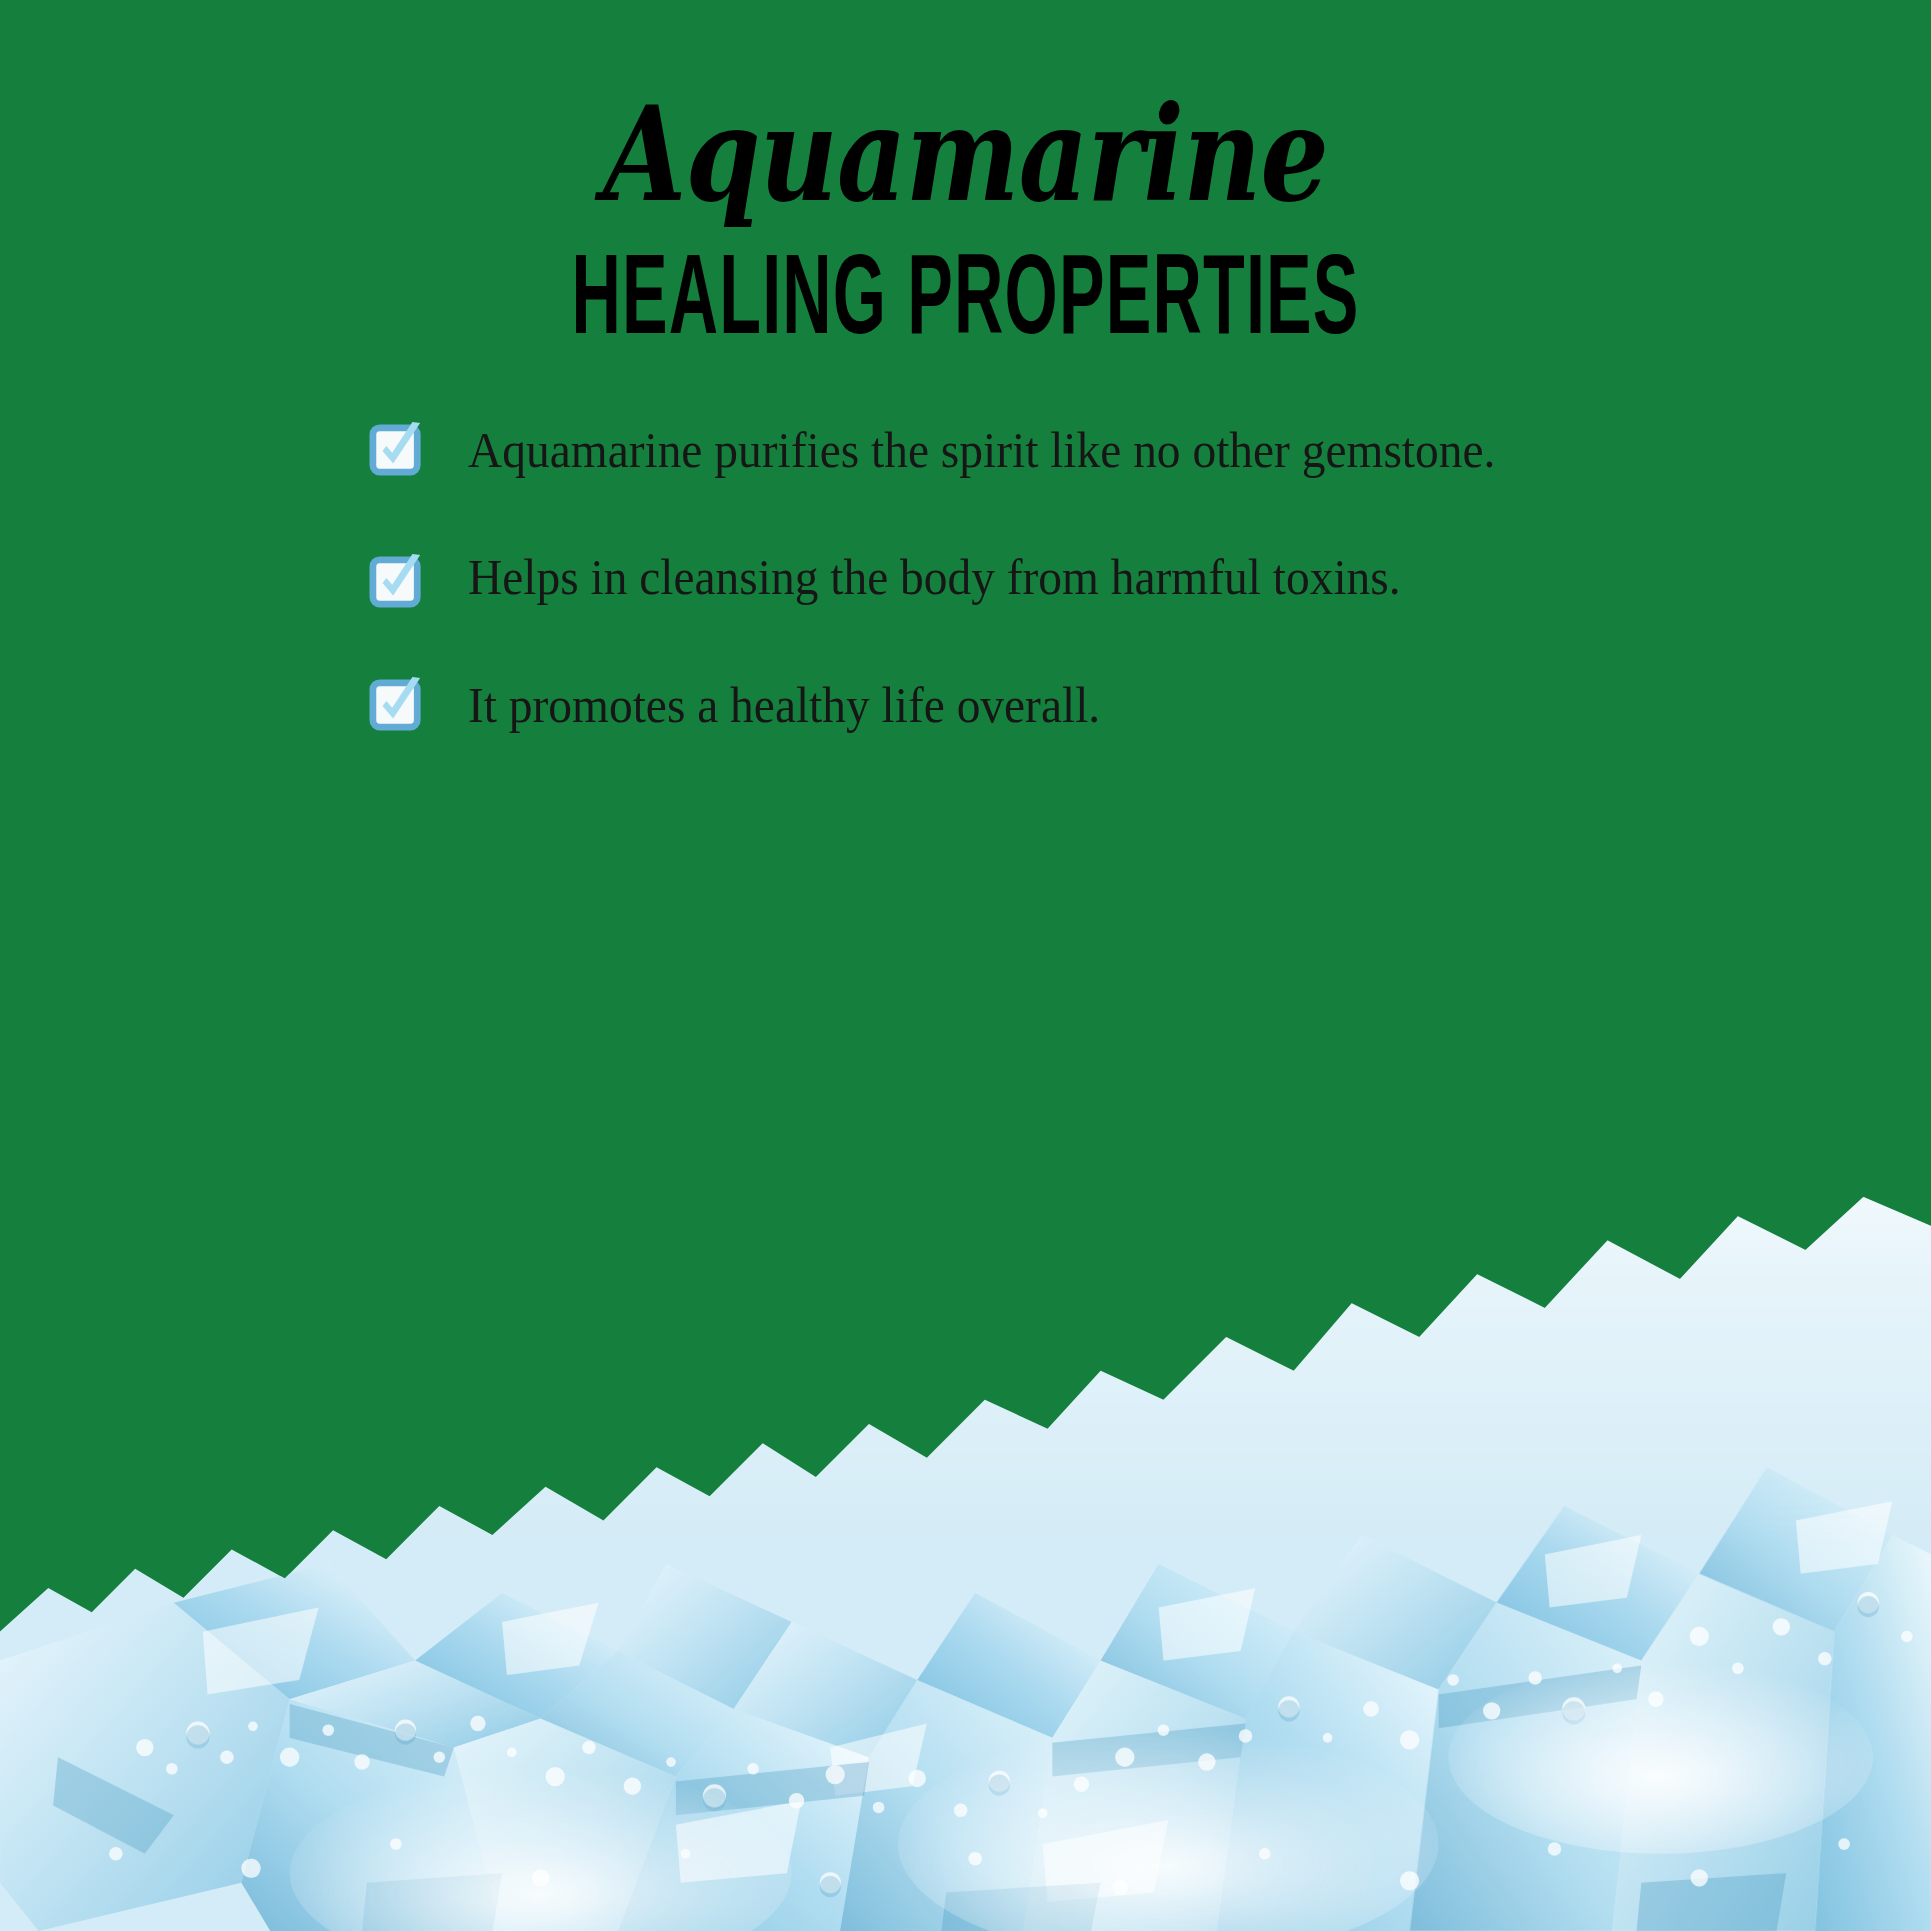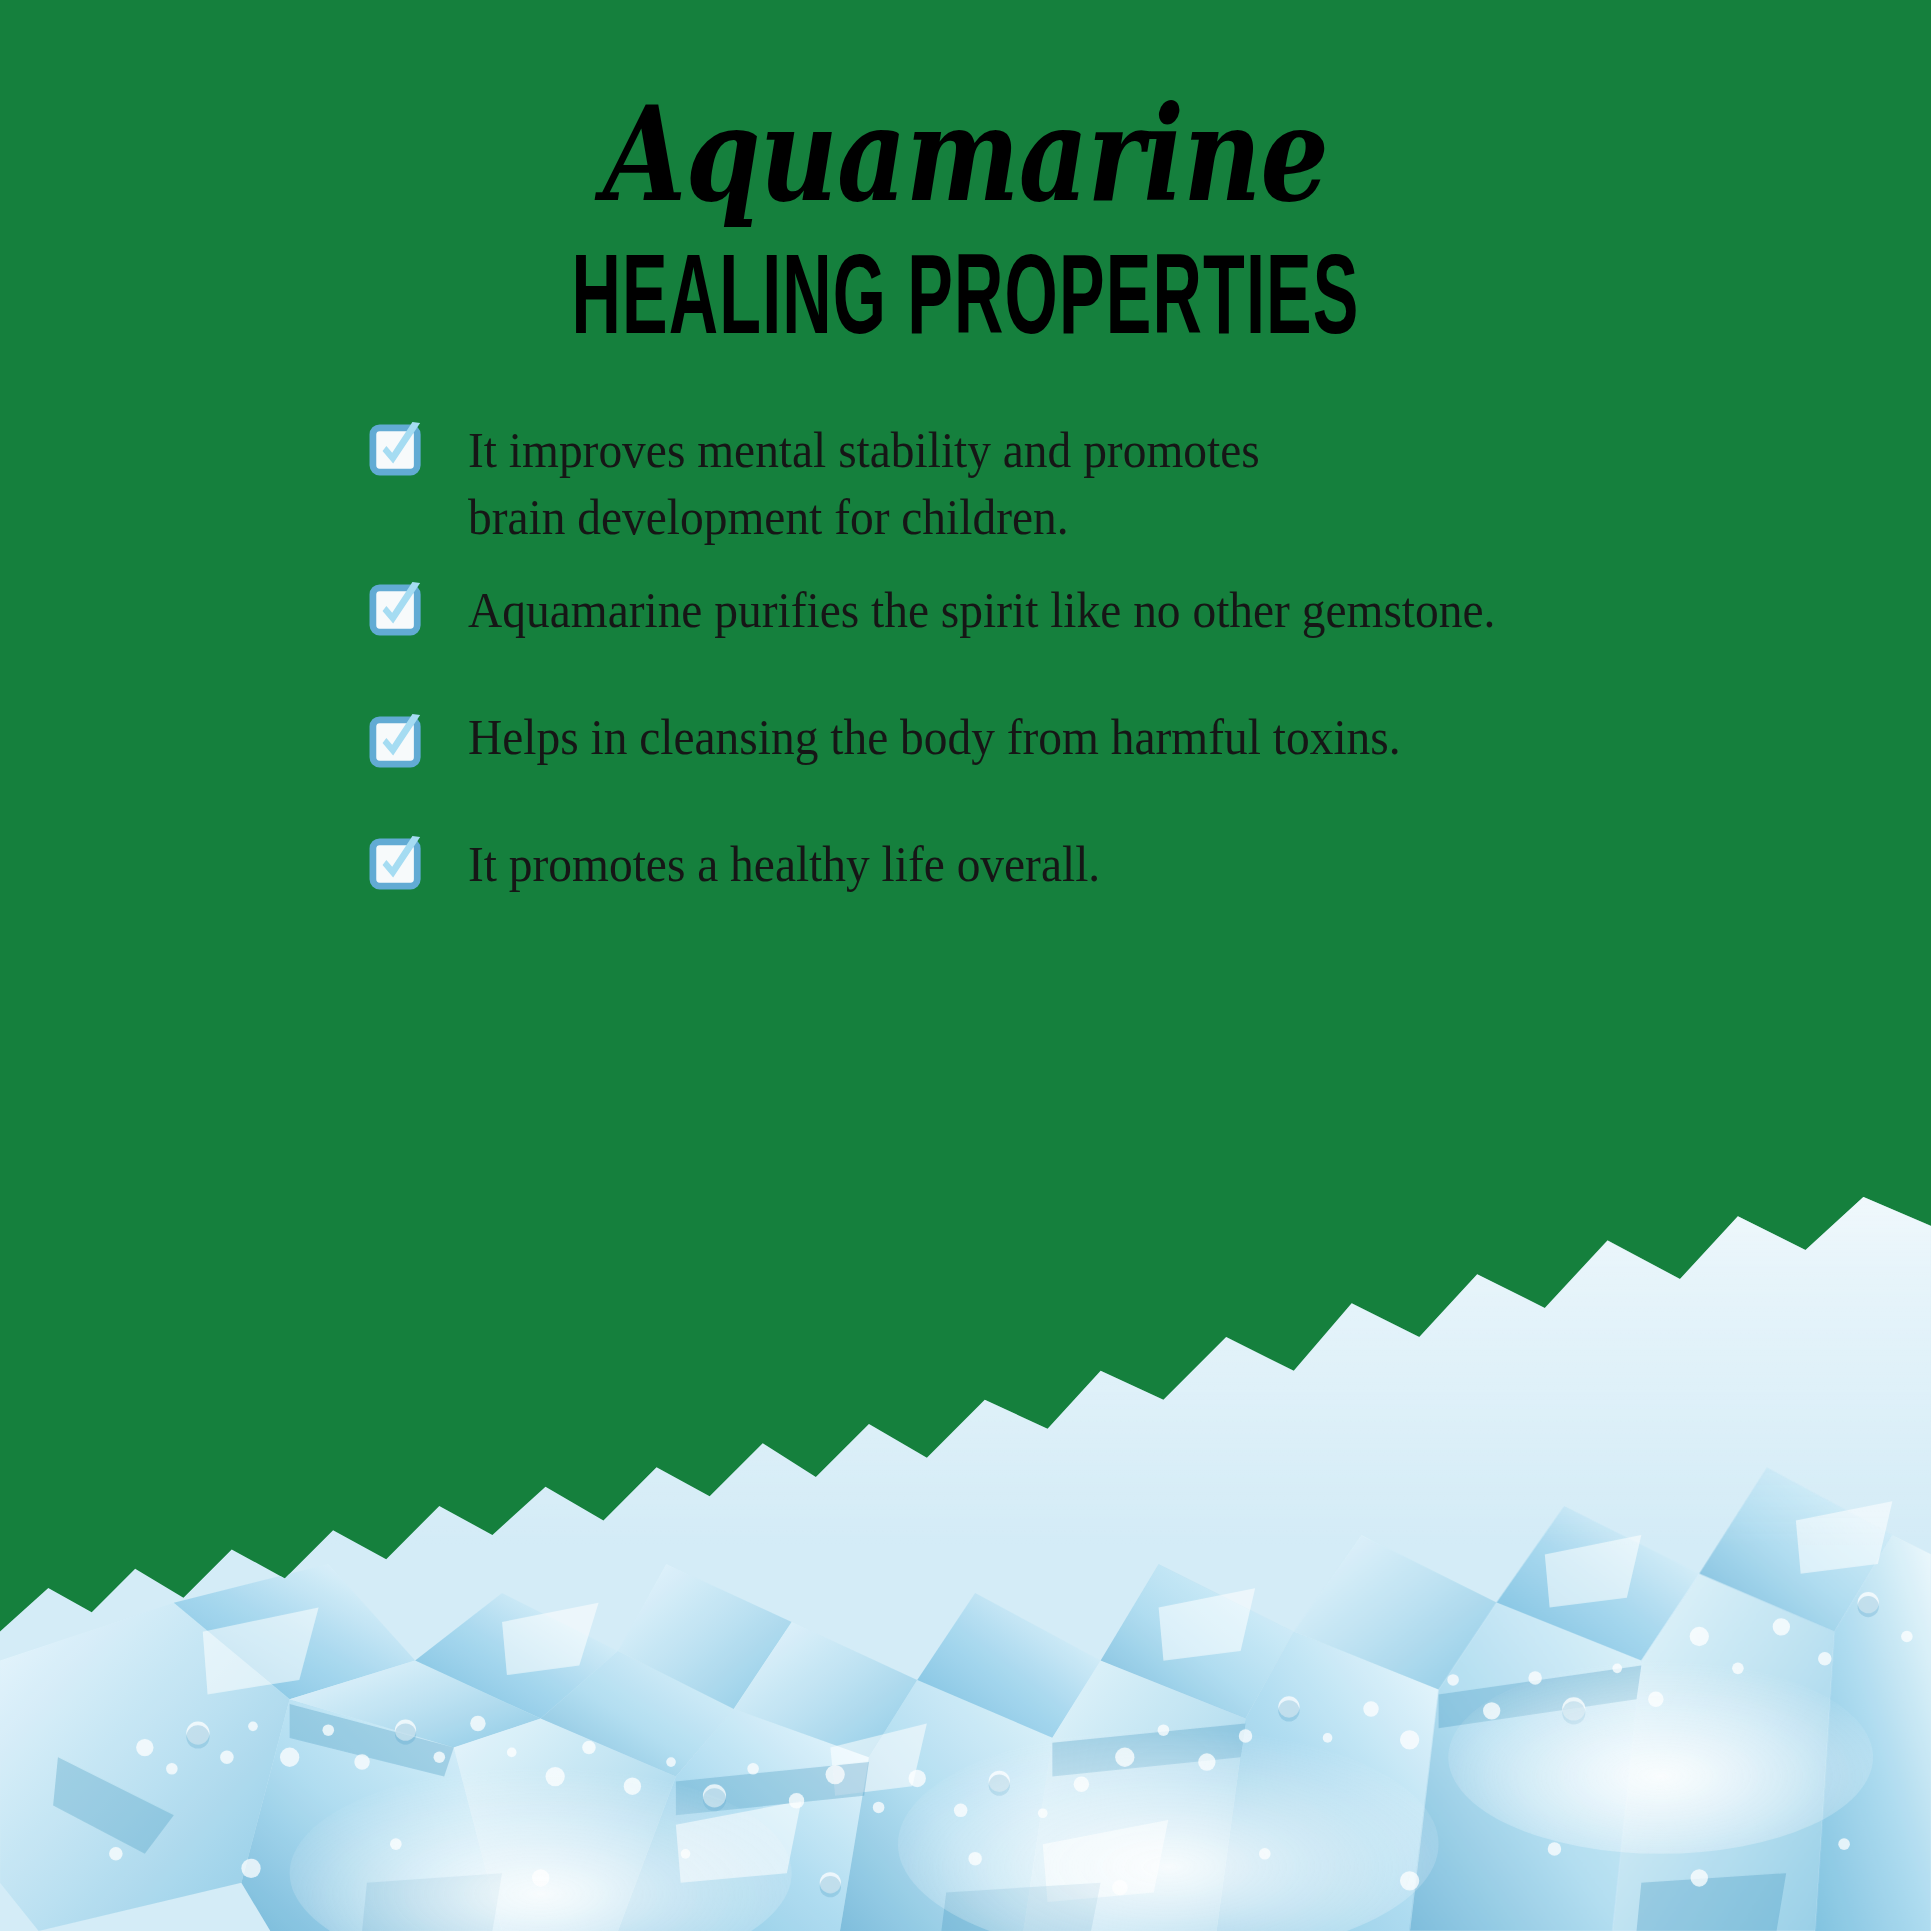--- a/index.html
+++ b/index.html
@@ -98,30 +98,20 @@
 <div id="poster">
 
   <div class="header">
     <div class="title">Aquamarine</div>
     <div class="subtitle">HEALING PROPERTIES</div>
   </div>
 
   <div class="list">
 
 
-    <div class="item i1">
-      <span class="item-cb">
-        <svg class="cb-svg" viewBox="0 0 56 56" xmlns="http://www.w3.org/2000/svg">
-          <rect x="3" y="7" width="46" height="46" rx="7" ry="7" fill="#f7fafb" stroke="#62abd4" stroke-width="7"></rect>
-          <path d="M13 31 L24 44 L52 2 L44 1 L23 33 L17 26 Z" fill="#a5dcf2"></path>
-        </svg>
-      </span>
-      <span class="item-text">It improves mental stability and promotes
-brain development for children.</span>
-    </div>
 
     <div class="item i2">
       <span class="item-cb">
         <svg class="cb-svg" viewBox="0 0 56 56" xmlns="http://www.w3.org/2000/svg">
           <rect x="3" y="7" width="46" height="46" rx="7" ry="7" fill="#f7fafb" stroke="#62abd4" stroke-width="7"></rect>
           <path d="M13 31 L24 44 L52 2 L44 1 L23 33 L17 26 Z" fill="#a5dcf2"></path>
         </svg>
       </span>
       <span class="item-text">Aquamarine purifies the spirit like no other gemstone.</span>
     </div>

